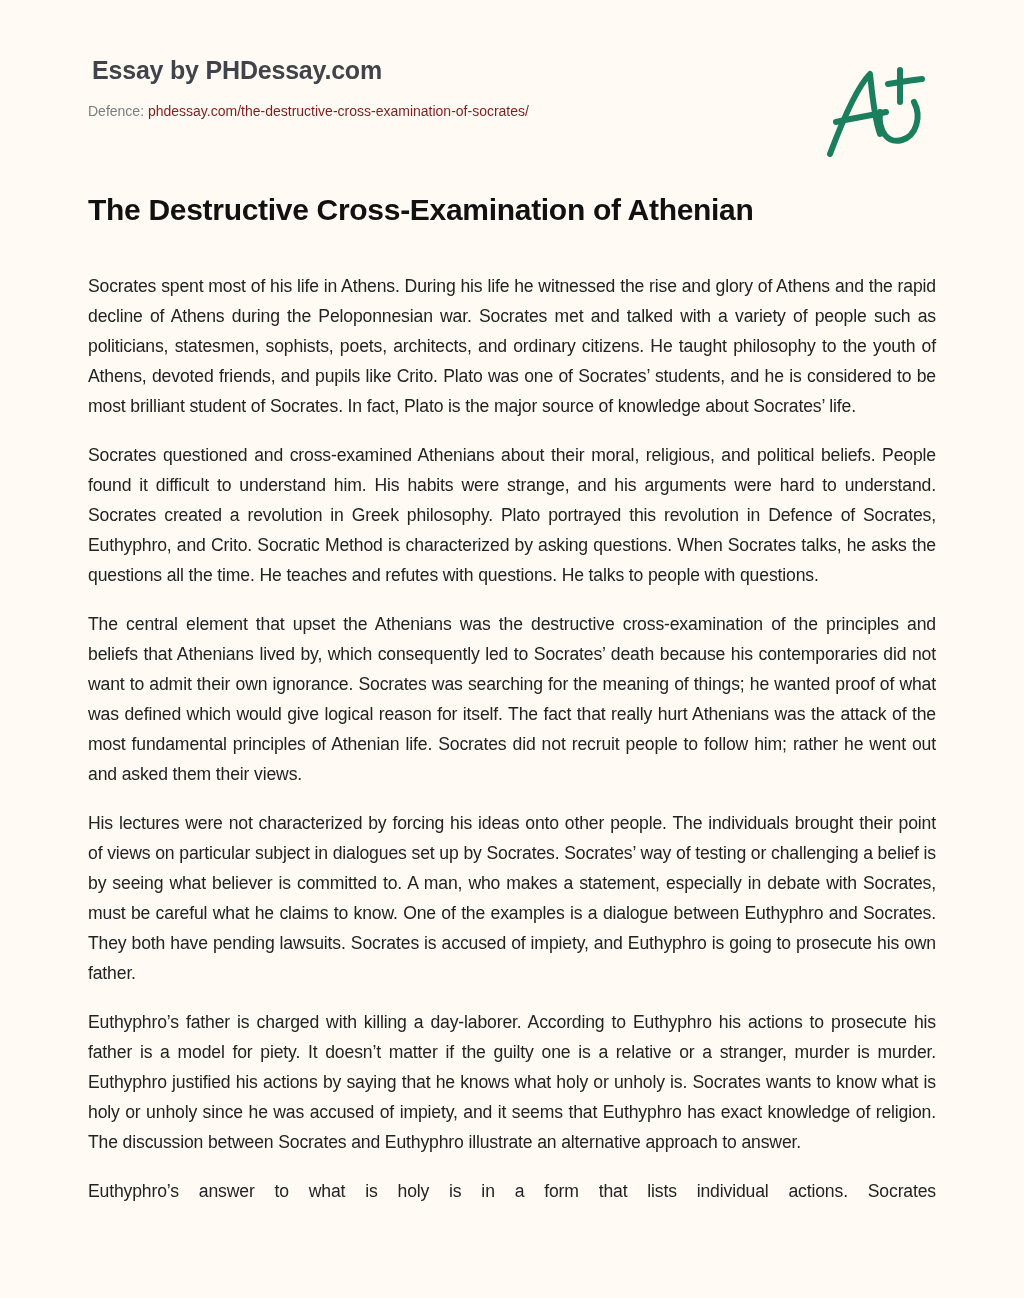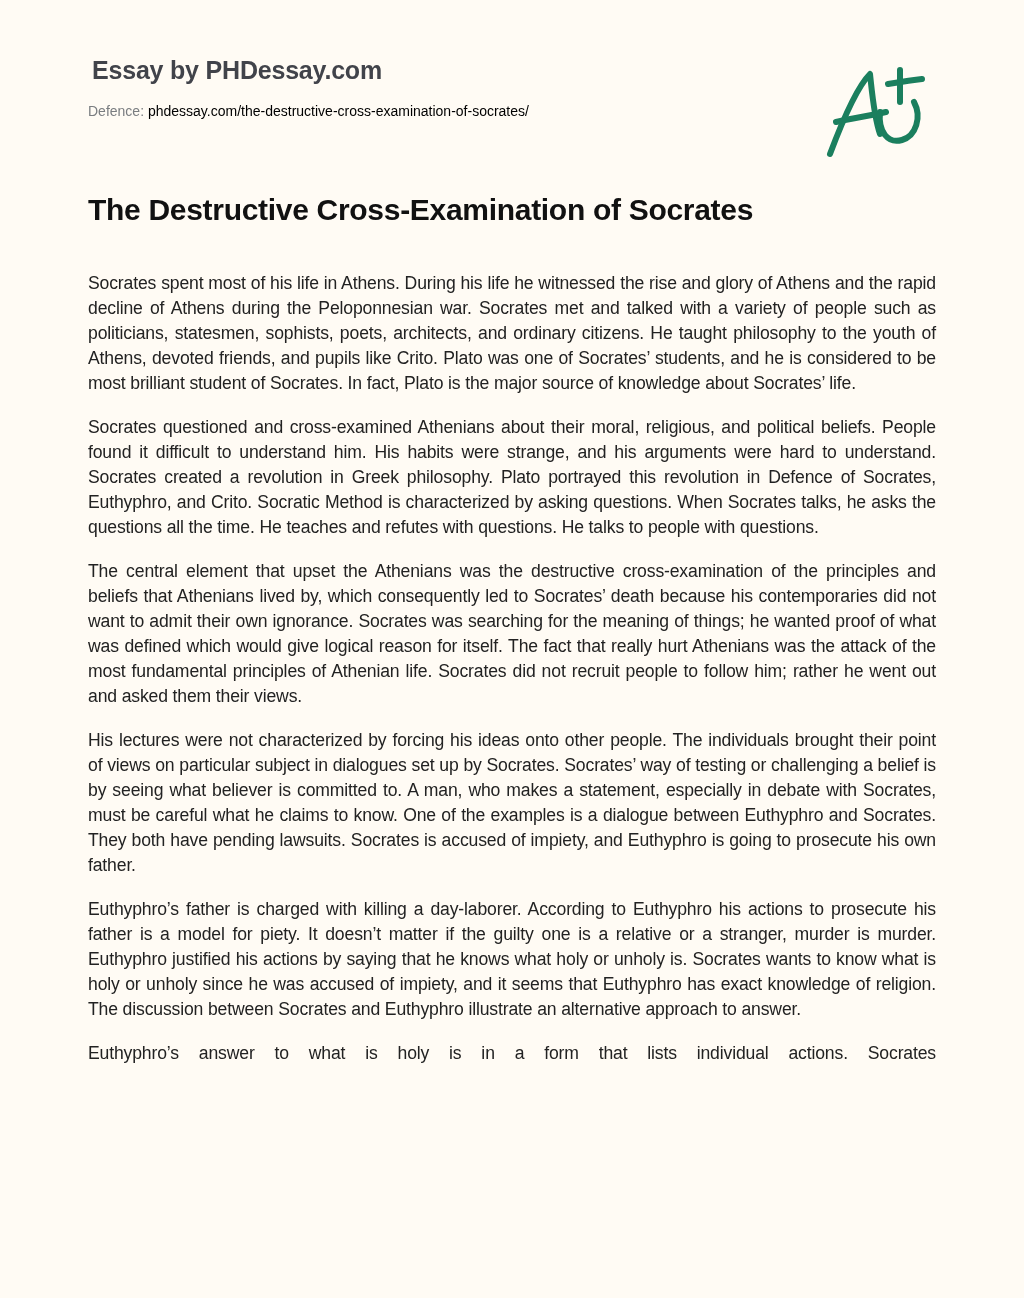--- a/index.html
+++ b/index.html
@@ -29,21 +29,21 @@
       line-height: 32px;
       letter-spacing: -0.2px;
     }
     .source {
       margin-top: 16px;
       font-size: 14px;
       line-height: 18px;
       color: #7a7d80;
     }
     .source a {
-      color: #000000;
+      color: #7f1d1d;
       text-decoration: none;
     }
     .logo {
       position: absolute;
       left: 822px;
       top: 62px;
       width: 110px;
       height: 100px;
     }
     .title {
@@ -59,21 +59,21 @@
     }
     .content {
       position: absolute;
       left: 88px;
       top: 271px;
       width: 848px;
     }
     .content p {
       margin: 0 0 19px 0;
       font-size: 17.6px;
-      line-height: 25px;
+      line-height: 30px;
       text-align: justify;
       color: #222;
       letter-spacing: -0.15px;
     }
   </style>
 </head>
 <body>
 
 <div class="header">
   <h2 class="site-title">Essay by PHDessay.com</h2>
@@ -93,21 +93,21 @@
 
       <path d="M78 8 L 78 40"></path>
 
       <path d="M66 22 C 78 20, 90 18, 100 17"></path>
 
       <path d="M58 50 C 56 70, 66 82, 80 78 C 94 74, 100 55, 92 40"></path>
     </g>
   </svg>
 </div>
 
-<h1 class="title">The Destructive Cross-Examination of Socrates</h1>
+<h1 class="title">The Destructive Cross-Examination of Athenian</h1>
 
 <div class="content">
   <p>Socrates spent most of his life in Athens. During his life he witnessed the rise and glory of Athens and the rapid decline of Athens during the Peloponnesian war. Socrates met and talked with a variety of people such as politicians, statesmen, sophists, poets, architects, and ordinary citizens. He taught philosophy to the youth of Athens, devoted friends, and pupils like Crito. Plato was one of Socrates’ students, and he is considered to be most brilliant student of Socrates. In fact, Plato is the major source of knowledge about Socrates’ life.</p>
   <p>Socrates questioned and cross-examined Athenians about their moral, religious, and political beliefs. People found it difficult to understand him. His habits were strange, and his arguments were hard to understand. Socrates created a revolution in Greek philosophy. Plato portrayed this revolution in Defence of Socrates, Euthyphro, and Crito. Socratic Method is characterized by asking questions. When Socrates talks, he asks the questions all the time. He teaches and refutes with questions. He talks to people with questions.</p>
   <p>The central element that upset the Athenians was the destructive cross-examination of the principles and beliefs that Athenians lived by, which consequently led to Socrates’ death because his contemporaries did not want to admit their own ignorance. Socrates was searching for the meaning of things; he wanted proof of what was defined which would give logical reason for itself. The fact that really hurt Athenians was the attack of the most fundamental principles of Athenian life. Socrates did not recruit people to follow him; rather he went out and asked them their views.</p>
   <p>His lectures were not characterized by forcing his ideas onto other people. The individuals brought their point of views on particular subject in dialogues set up by Socrates. Socrates’ way of testing or challenging a belief is by seeing what believer is committed to. A man, who makes a statement, especially in debate with Socrates, must be careful what he claims to know. One of the examples is a dialogue between Euthyphro and Socrates. They both have pending lawsuits. Socrates is accused of impiety, and Euthyphro is going to prosecute his own father.</p>
   <p>Euthyphro’s father is charged with killing a day-laborer. According to Euthyphro his actions to prosecute his father is a model for piety. It doesn’t matter if the guilty one is a relative or a stranger, murder is murder. Euthyphro justified his actions by saying that he knows what holy or unholy is. Socrates wants to know what is holy or unholy since he was accused of impiety, and it seems that Euthyphro has exact knowledge of religion. The discussion between Socrates and Euthyphro illustrate an alternative approach to answer.</p>
   <p style="text-align: justify; text-align-last: justify;">Euthyphro’s answer to what is holy is in a form that lists individual actions. Socrates</p>
 </div>
 

